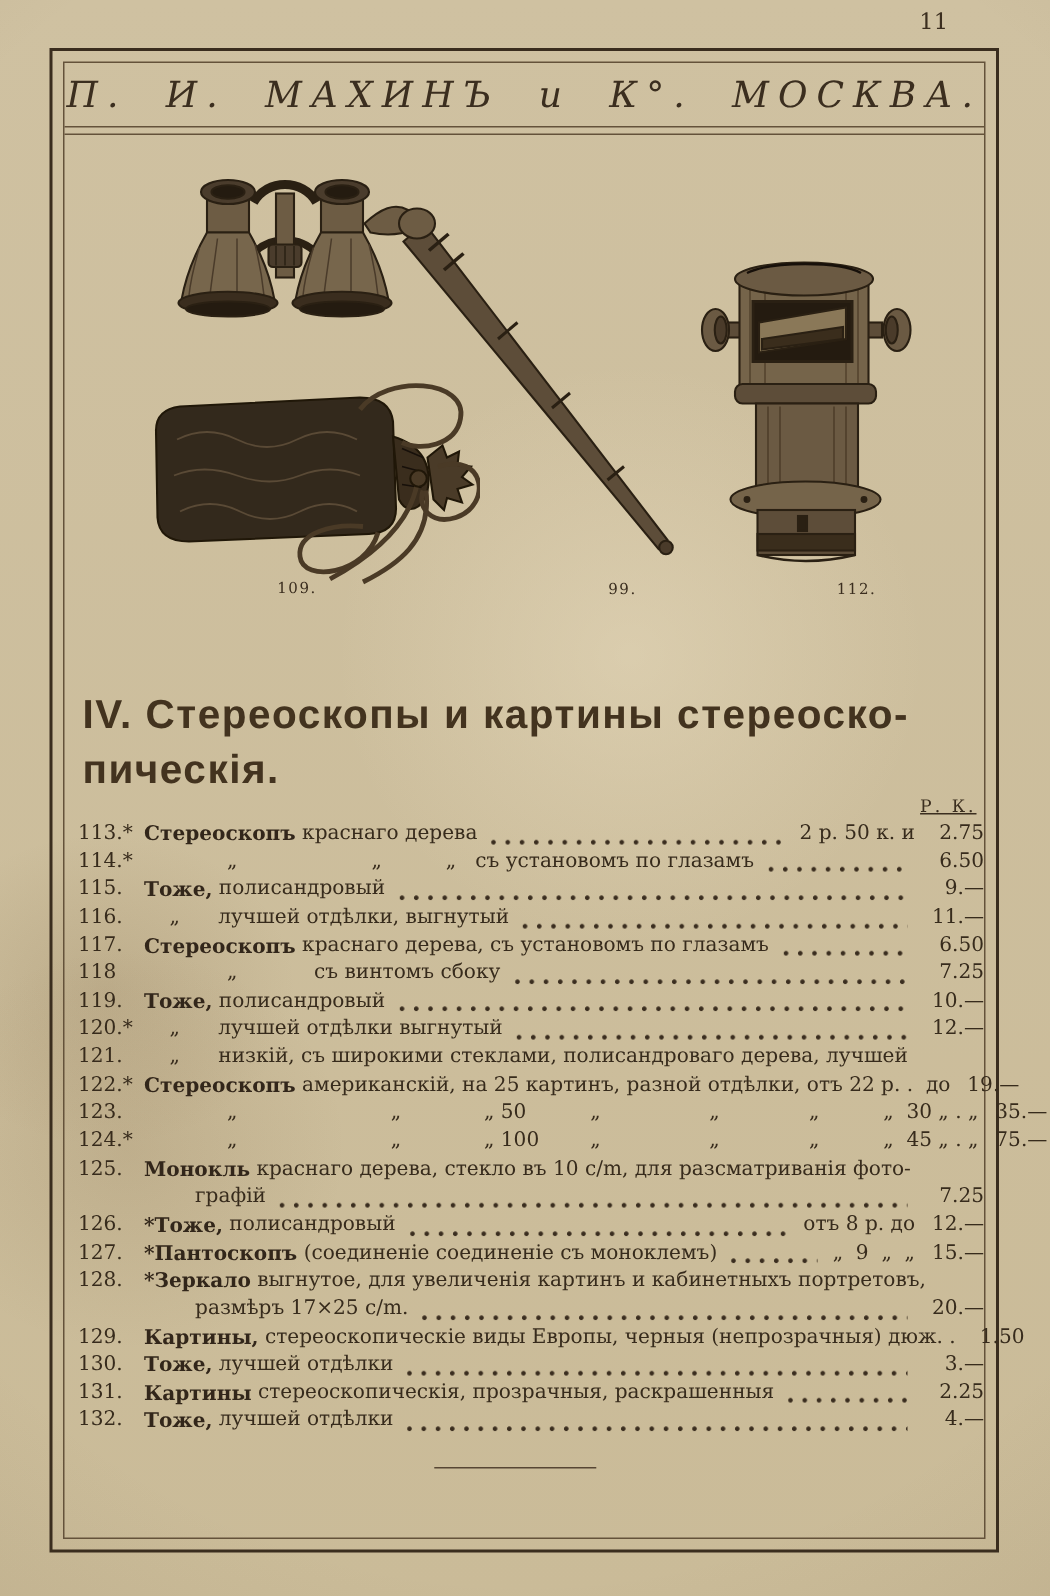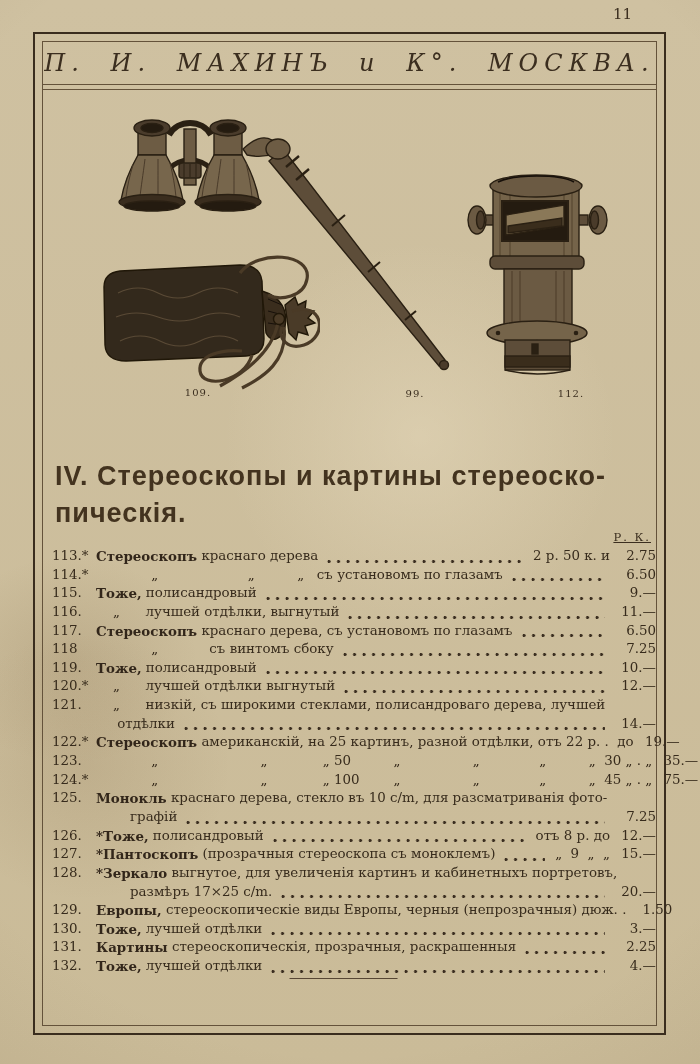--- a/index.html
+++ b/index.html
@@ -166,31 +166,30 @@
   <div class="price-list">
       <div class="row"><span class="num">113.*</span><span class="lead">Стереоскопъ</span><span class="rest"> краснаго дерева</span><span class="leader"></span><span class="tail">2 р. 50 к. и</span><span class="price">2.75</span></div>
       <div class="row"><span class="num">114.*</span><span class="rest">             „                     „          „   съ установомъ по глазамъ</span><span class="leader"></span><span class="price">6.50</span></div>
       <div class="row"><span class="num">115.</span><span class="lead">Тоже,</span><span class="rest"> полисандровый</span><span class="leader"></span><span class="price">9.—</span></div>
       <div class="row"><span class="num">116.</span><span class="rest">    „      лучшей отдѣлки, выгнутый</span><span class="leader"></span><span class="price">11.—</span></div>
       <div class="row"><span class="num">117.</span><span class="lead">Стереоскопъ</span><span class="rest"> краснаго дерева, съ установомъ по глазамъ</span><span class="leader"></span><span class="price">6.50</span></div>
       <div class="row"><span class="num">118</span><span class="rest">             „            съ винтомъ сбоку</span><span class="leader"></span><span class="price">7.25</span></div>
       <div class="row"><span class="num">119.</span><span class="lead">Тоже,</span><span class="rest"> полисандровый</span><span class="leader"></span><span class="price">10.—</span></div>
       <div class="row"><span class="num">120.*</span><span class="rest">    „      лучшей отдѣлки выгнутый</span><span class="leader"></span><span class="price">12.—</span></div>
       <div class="row"><span class="num">121.</span><span class="rest">    „      низкій, съ широкими стеклами, полисандроваго дерева, лучшей</span><span class="fill"></span><span class="price"></span></div>
-      <div class="row"><span class="num"></span><span class="rest">     отдѣлки</span><span class="leader"></span><span class="price">14.—</span></div>
       <div class="row"><span class="num">122.*</span><span class="lead">Стереоскопъ</span><span class="rest"> американскій, на 25 картинъ, разной отдѣлки, отъ 22 р. .  до</span><span class="fill"></span><span class="price">19.—</span></div>
       <div class="row"><span class="num">123.</span><span class="rest">             „                        „             „ 50          „                 „              „          „  30 „ . „</span><span class="fill"></span><span class="price">35.—</span></div>
       <div class="row"><span class="num">124.*</span><span class="rest">             „                        „             „ 100        „                 „              „          „  45 „ . „</span><span class="fill"></span><span class="price">75.—</span></div>
       <div class="row"><span class="num">125.</span><span class="lead">Монокль</span><span class="rest"> краснаго дерева, стекло въ 10 c/m, для разсматриванія фото-</span><span class="fill"></span><span class="price"></span></div>
       <div class="row"><span class="num"></span><span class="rest">        графій</span><span class="leader"></span><span class="price">7.25</span></div>
       <div class="row"><span class="num">126.</span><span class="lead">*Тоже,</span><span class="rest"> полисандровый</span><span class="leader"></span><span class="tail">отъ 8 р. до</span><span class="price">12.—</span></div>
-      <div class="row"><span class="num">127.</span><span class="lead">*Пантоскопъ</span><span class="rest"> (прозрачныя стереоскопа съ моноклемъ)</span><span class="leader"></span><span class="tail">„  9  „  „</span><span class="price">15.—</span></div>
+      <div class="row"><span class="num">127.</span><span class="lead">*Пантоскопъ</span><span class="rest"> (соединеніе соединеніе съ моноклемъ)</span><span class="leader"></span><span class="tail">„  9  „  „</span><span class="price">15.—</span></div>
       <div class="row"><span class="num">128.</span><span class="lead">*Зеркало</span><span class="rest"> выгнутое, для увеличенія картинъ и кабинетныхъ портретовъ,</span><span class="fill"></span><span class="price"></span></div>
       <div class="row"><span class="num"></span><span class="rest">        размѣръ 17×25 c/m.</span><span class="leader"></span><span class="price">20.—</span></div>
-      <div class="row"><span class="num">129.</span><span class="lead">Европы,</span><span class="rest"> стереоскопическіе виды Европы, черныя (непрозрачныя) дюж. .</span><span class="fill"></span><span class="price">1.50</span></div>
+      <div class="row"><span class="num">129.</span><span class="lead">Картины,</span><span class="rest"> стереоскопическіе виды Европы, черныя (непрозрачныя) дюж. .</span><span class="fill"></span><span class="price">1.50</span></div>
       <div class="row"><span class="num">130.</span><span class="lead">Тоже,</span><span class="rest"> лучшей отдѣлки</span><span class="leader"></span><span class="price">3.—</span></div>
       <div class="row"><span class="num">131.</span><span class="lead">Картины</span><span class="rest"> стереоскопическія, прозрачныя, раскрашенныя</span><span class="leader"></span><span class="price">2.25</span></div>
       <div class="row"><span class="num">132.</span><span class="lead">Тоже,</span><span class="rest"> лучшей отдѣлки</span><span class="leader"></span><span class="price">4.—</span></div>
     </div>
 
   <div class="end-rule"></div>
 
 </div>
 
 </body></html>

